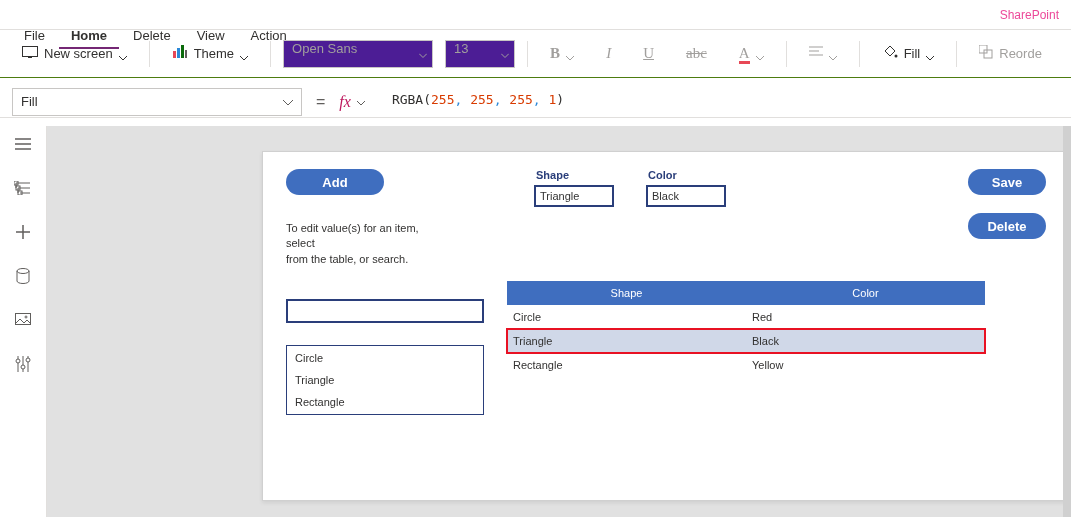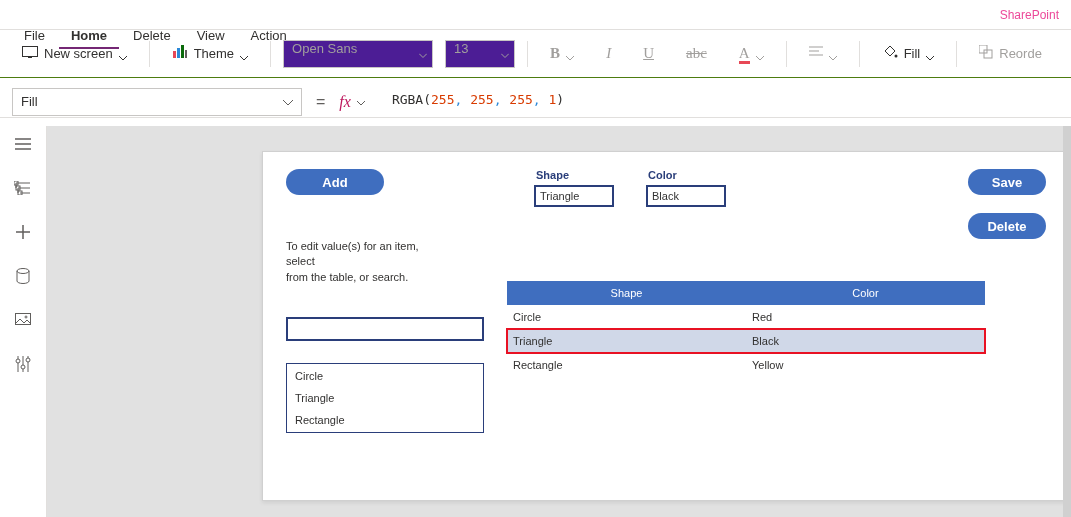--- a/index.html
+++ b/index.html
@@ -39,21 +39,21 @@
 .rail-icon { width:20px; height:20px; color:#605e5c; display:flex; align-items:center; justify-content:center; }
 .canvas-area { flex:1; background:#e1e1e1; position:relative; overflow:hidden; }
 .canvas-scroll-right { position:absolute; right:0; top:0; bottom:0; width:8px; background:#d0d0d0; }
 .canvas-page { position:absolute; left:215px; top:25px; width:808px; height:350px; background:#fff; box-shadow:0 0 0 1px #d0d0d0 inset, 0 2px 4px rgba(0,0,0,0.08); padding:18px 24px; }
 .form-row { display:flex; gap:22px; align-items:flex-start; }
 .btn-primary { background:#3f6ebf; color:#fff; border:none; border-radius:13px; width:98px; height:26px; font-size:13px; font-weight:600; cursor:pointer; }
 .btn-group-right { margin-left:auto; display:flex; flex-direction:column; gap:18px; align-items:flex-end; }
 .field-wrap { display:flex; flex-direction:column; gap:4px; }
 .field-label { font-size:11px; color:#2a3e7a; font-weight:600; padding-left:2px; }
 .field-input { width:80px; height:22px; border:2px solid #2a3e7a; padding:0 4px; font-size:11px; color:#333; }
-.help-text { font-size:11px; color:#323130; line-height:1.4; margin-top:44px; width:160px; }
+.help-text { font-size:11px; color:#323130; line-height:1.4; margin-top:26px; width:160px; }
 .search-box { width:198px; height:24px; border:2px solid #2a3e7a; margin-top:32px; }
 .listbox { width:198px; border:1px solid #2a3e7a; margin-top:22px; padding:6px 8px; display:flex; flex-direction:column; gap:10px; font-size:11px; }
 .table { position:absolute; left:245px; top:130px; width:478px; font-size:11px; }
 .table-header { display:flex; background:#3f6ebf; color:#fff; height:24px; }
 .th { flex:1; text-align:center; line-height:24px; }
 .tr { display:flex; height:24px; align-items:center; }
 .td { flex:1; padding:0 6px; }
 .tr.selected { background:#d0d8e8; outline:2px solid #e81123; outline-offset:-1px; position:relative; z-index:2; }
 .left-col { display:flex; flex-direction:column; }
 </style>

